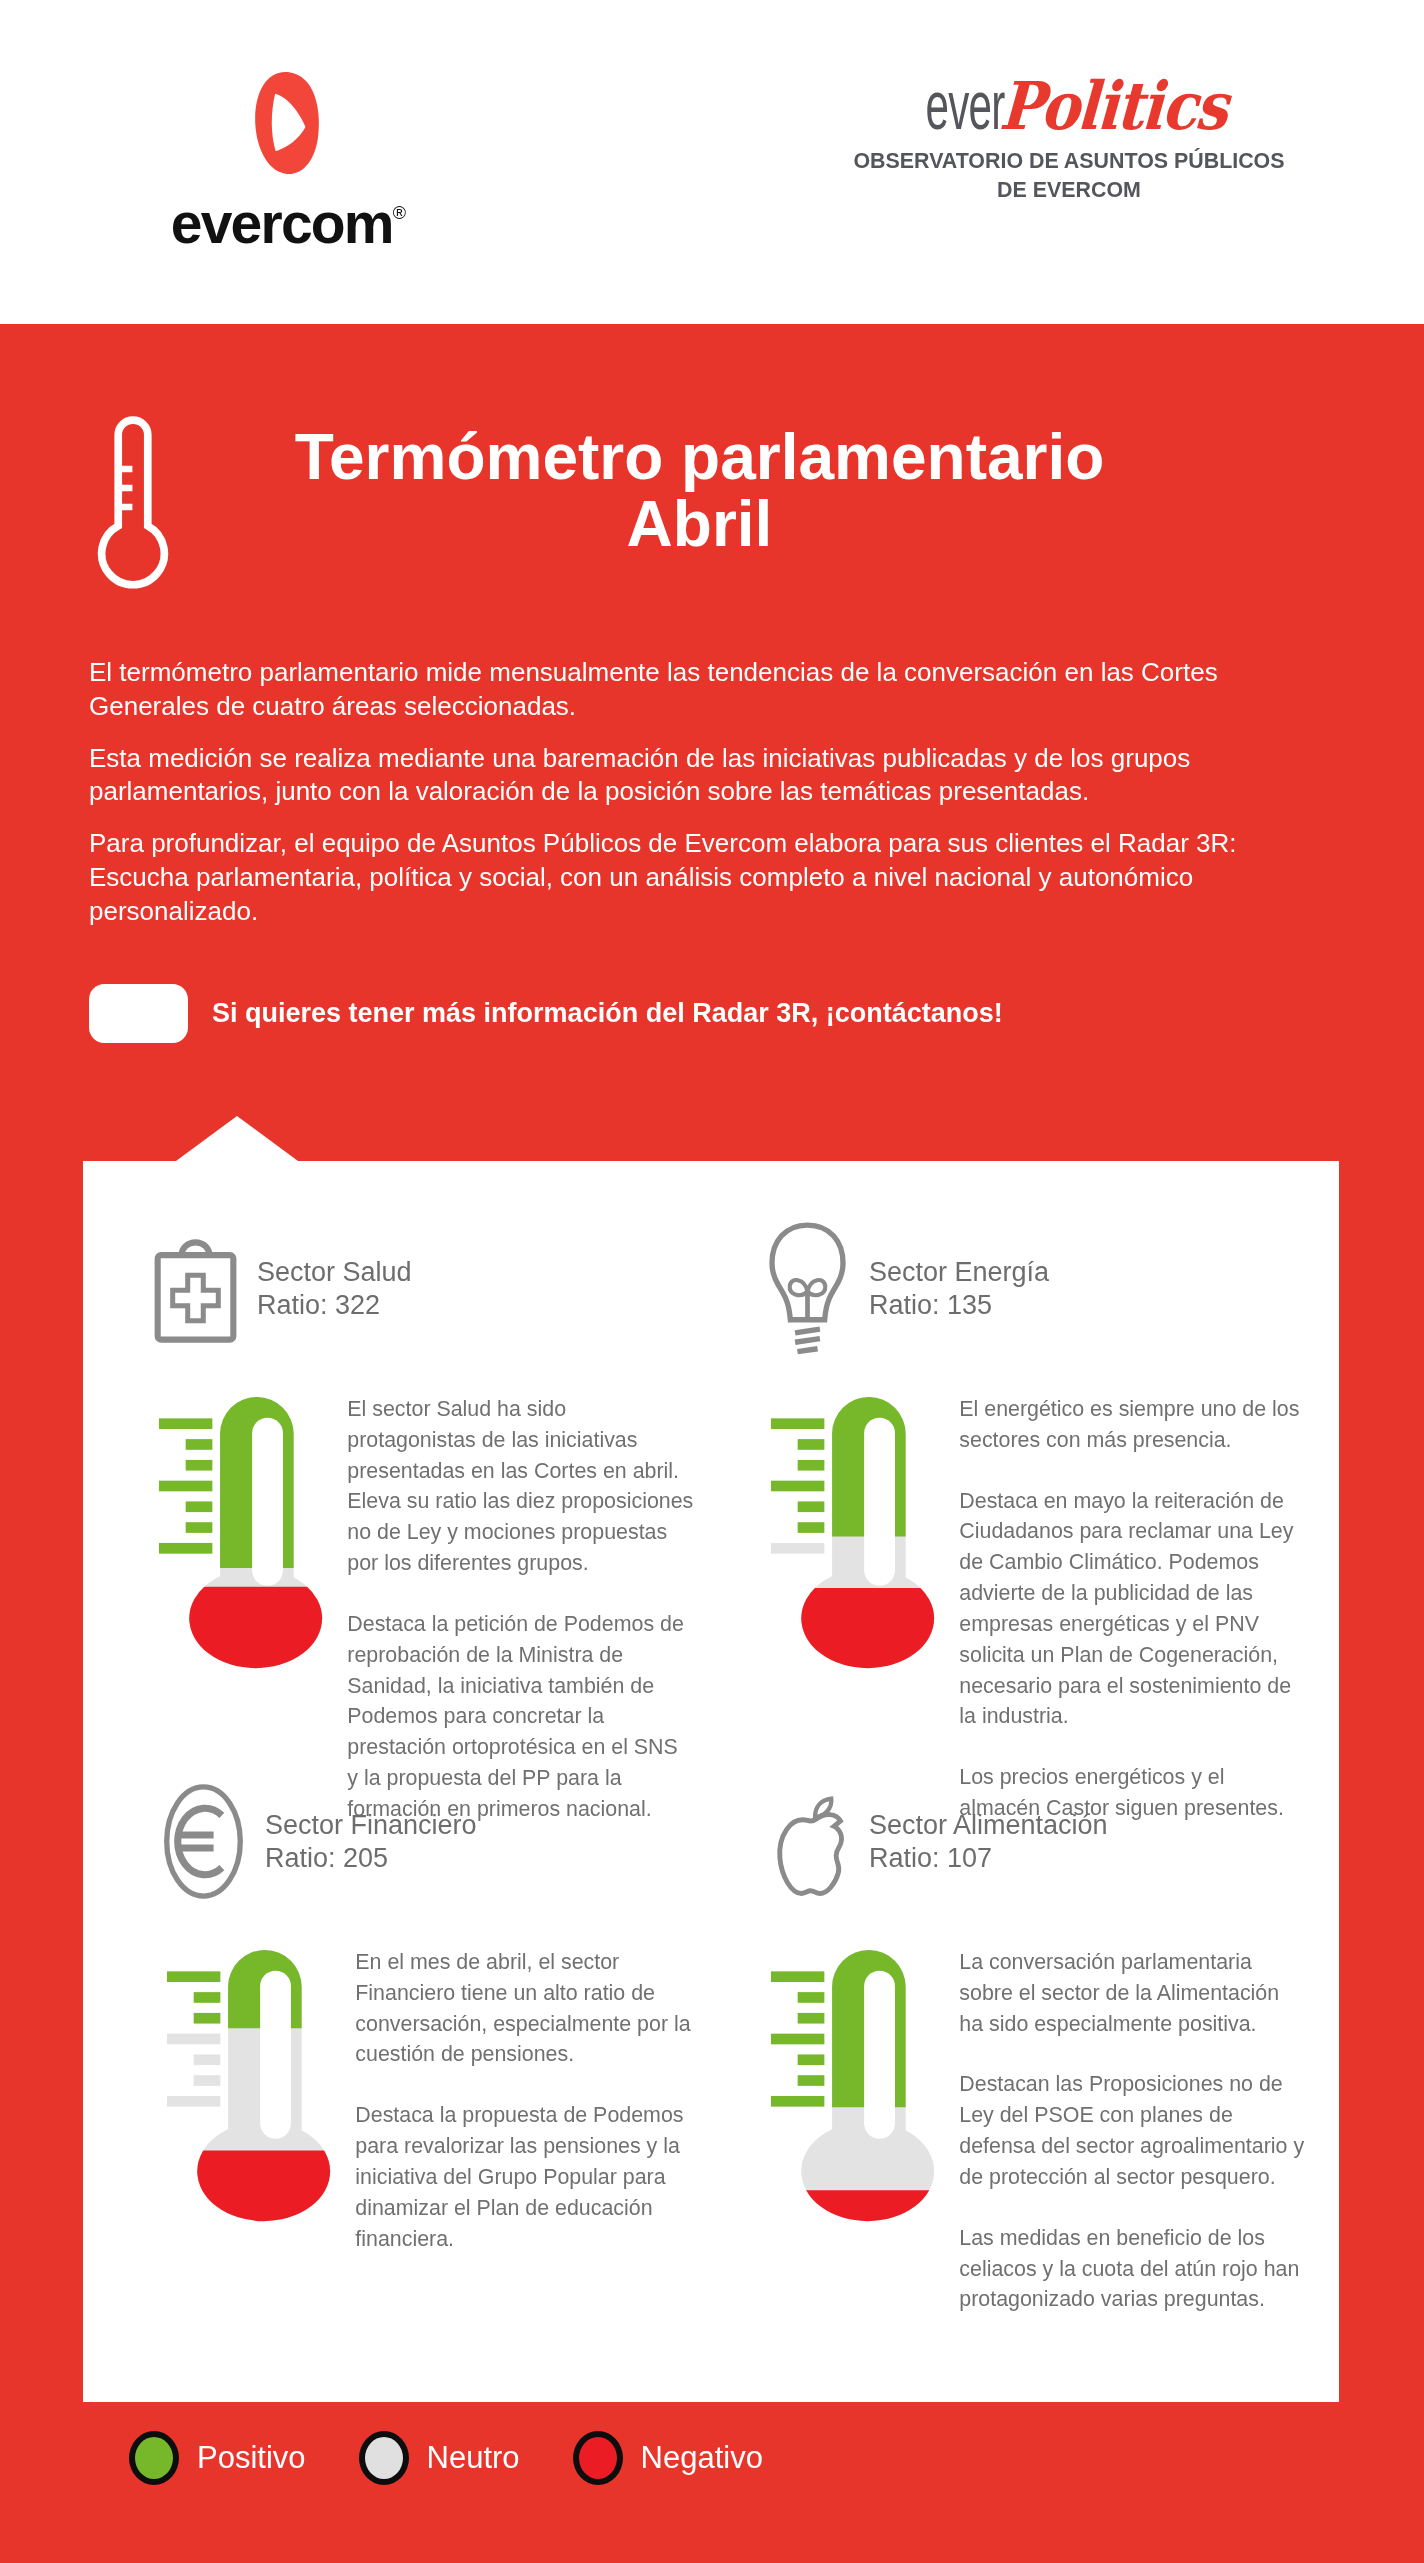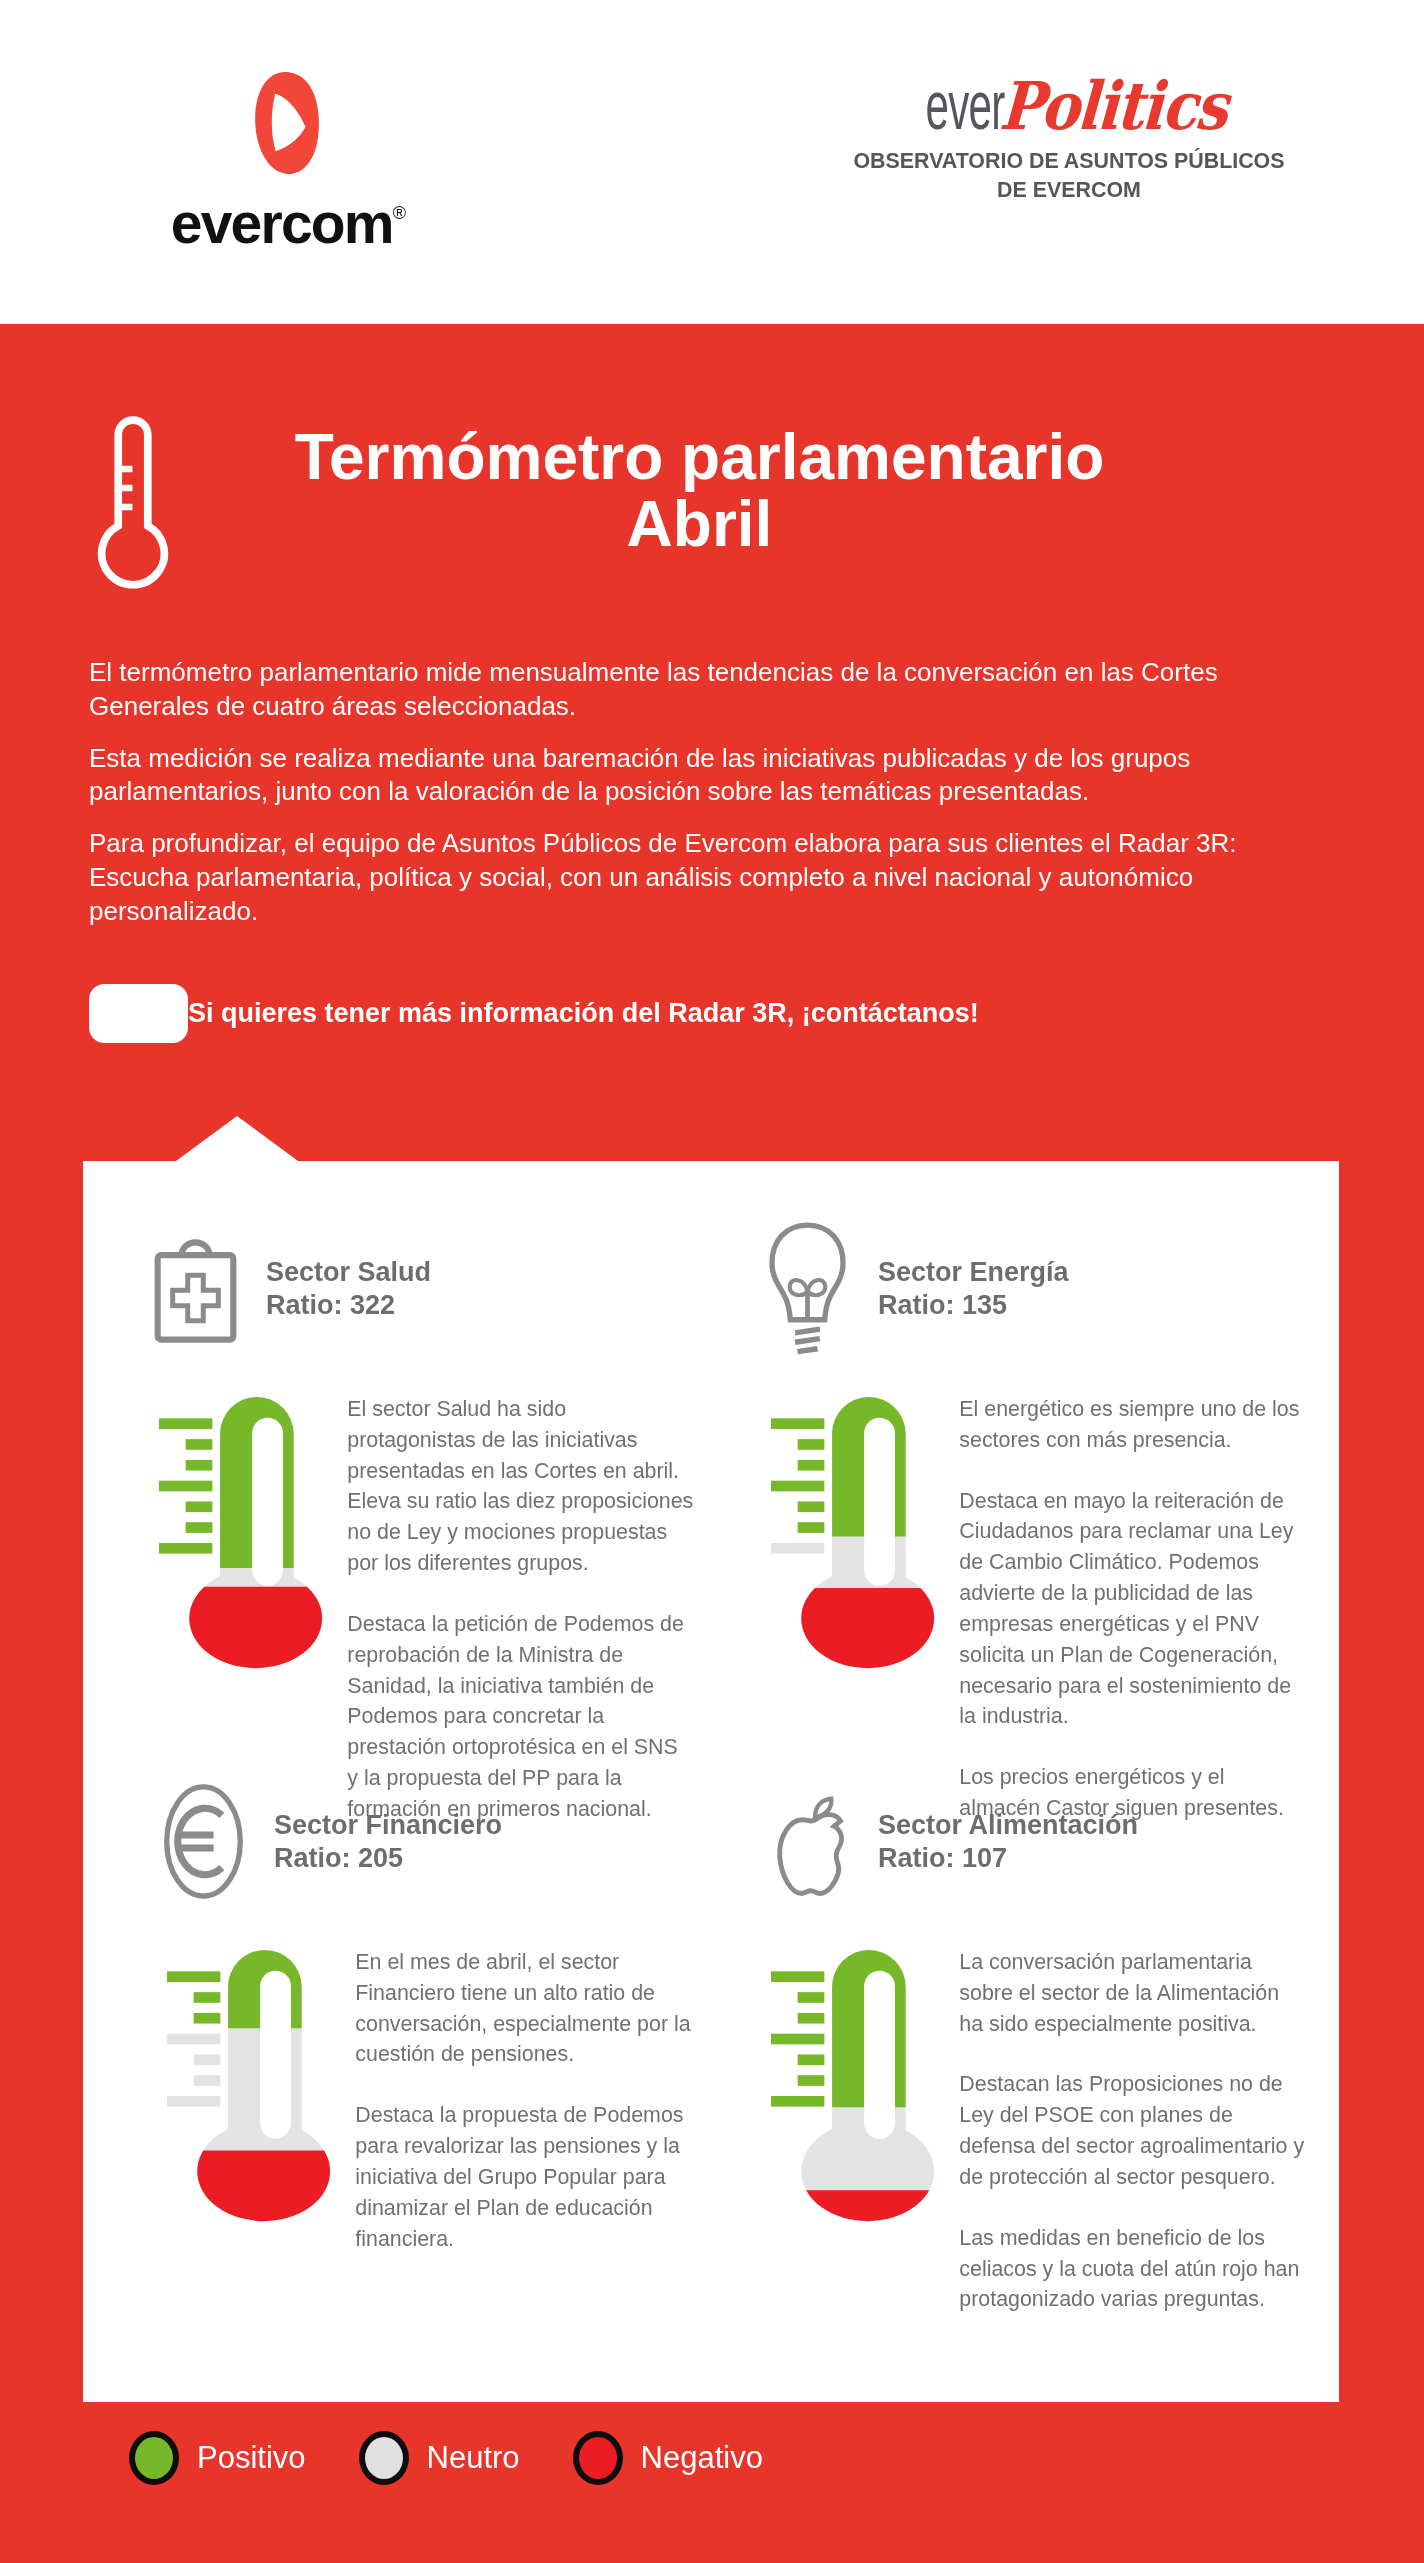--- a/index.html
+++ b/index.html
@@ -18,36 +18,36 @@
   .ep-sub{margin-top:8.3px;font-size:21.4px;font-weight:bold;color:#54565B;line-height:1.35;letter-spacing:0px;}
 
   
   .hero{position:absolute;left:0;top:324px;width:1425px;height:2240px;background:#E7352B;}
   .hero-thermo-icon{position:absolute;left:94px;top:88px;}
   .hero-title{position:absolute;left:76px;top:100px;width:1247px;text-align:center;color:#ffffff;font-size:64px;font-weight:bold;line-height:1.04;letter-spacing:0px;}
   .hero-paragraphs{position:absolute;left:89px;top:332px;width:1253px;color:#ffffff;font-size:26px;line-height:1.3;}
   .hero-paragraphs p{margin:0 0 18px 0;}
   .cta-row{position:absolute;left:89px;top:660px;display:flex;align-items:center;}
   .cta-pill{width:99px;height:59px;background:#ffffff;border-radius:15.4px;flex:none;}
-  .cta-text{color:#ffffff;font-size:27px;font-weight:bold;}
+  .cta-text{margin-left:24px;color:#ffffff;font-size:27px;font-weight:bold;}
 
   
   .card{position:absolute;left:83px;top:1161px;width:1256px;height:1241px;background:#ffffff;}
   .card-notch{position:absolute;left:93px;top:-45px;width:0;height:0;
     border-left:61px solid transparent;border-right:61px solid transparent;border-bottom:45px solid #ffffff;}
 
   .quad{position:absolute;width:555px;}
   .quad-q1{left:65px;top:59px;}
   .quad-q2{left:677px;top:59px;}
   .quad-q3{left:73px;top:612px;}
   .quad-q4{left:677px;top:612px;}
 
   .sector-header{display:flex;align-items:center;height:125px;margin-top:6px;}
   .icon-box{width:95px;height:125px;display:flex;align-items:center;justify-content:center;flex:none;}
-  .sector-titles{margin-left:23px;font-size:27px;font-weight:bold;color:#6D6D6D;line-height:1.22;}
+  .sector-titles{margin-left:14px;font-size:27px;font-weight:normal;color:#6D6D6D;line-height:1.22;}
   .sector-body{display:flex;margin-top:31px;}
   svg.thermo{width:178px;height:297px;flex:none;margin-left:8.3px;}
   .sector-text{margin-left:13px;width:347px;color:#707070;font-size:21.4px;line-height:1.44;padding-top:12px;}
   .sector-text p{margin:0 0 30px 0;}
 
   
   .legend{position:absolute;left:129px;top:2107px;display:flex;align-items:center;}
   .legend-item{display:flex;align-items:center;margin-right:53px;}
   .legend-dot{width:38px;height:42px;border:6.5px solid #0D0D0D;border-radius:50%;flex:none;}
   .legend-label{margin-left:18px;color:#ffffff;font-size:31px;}

